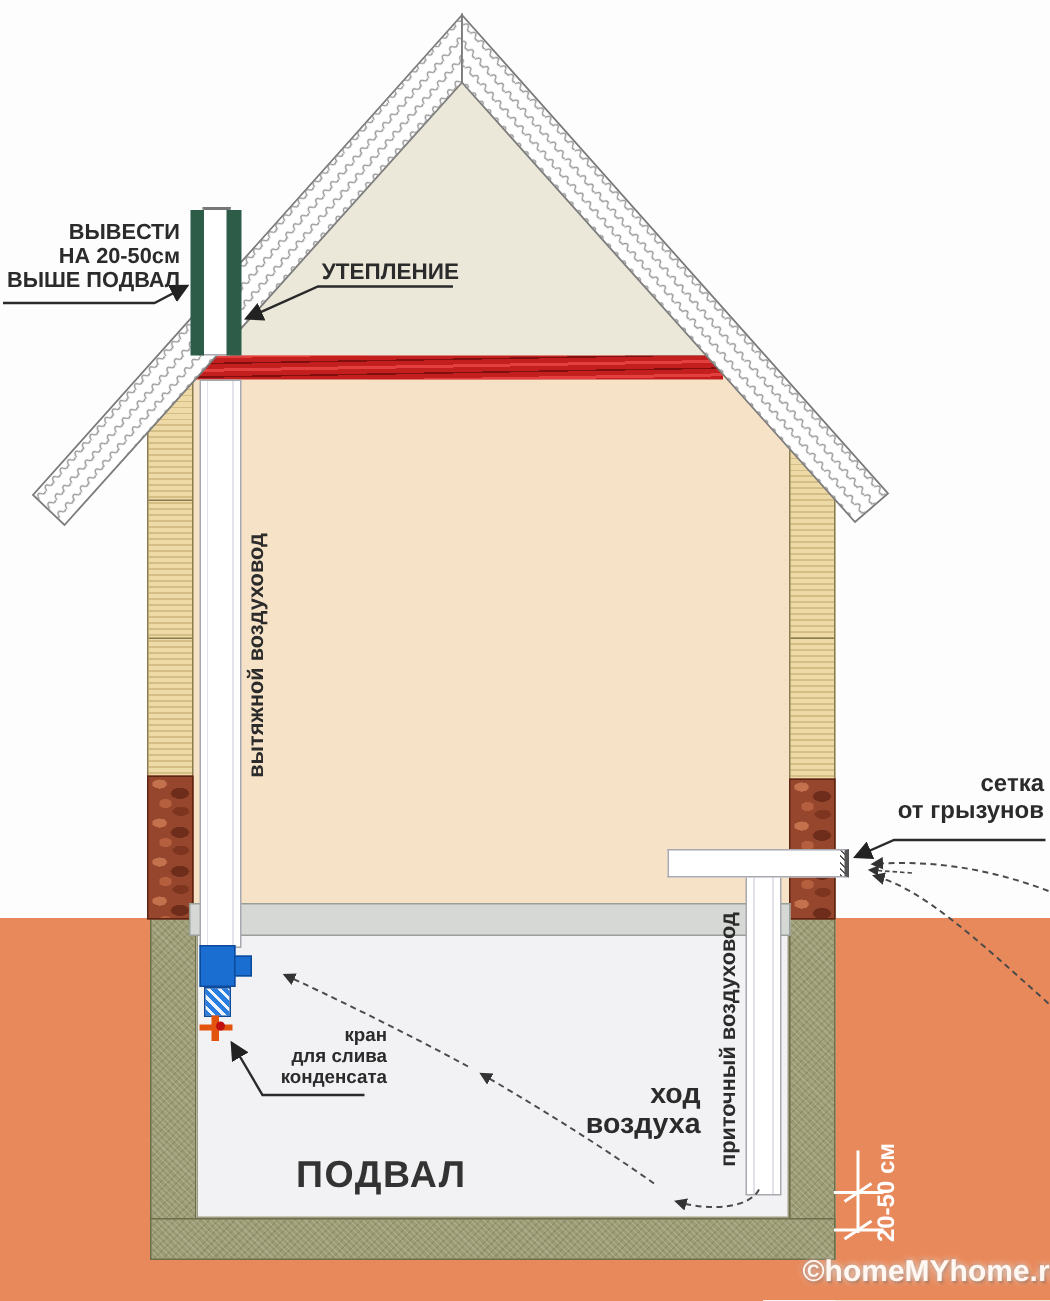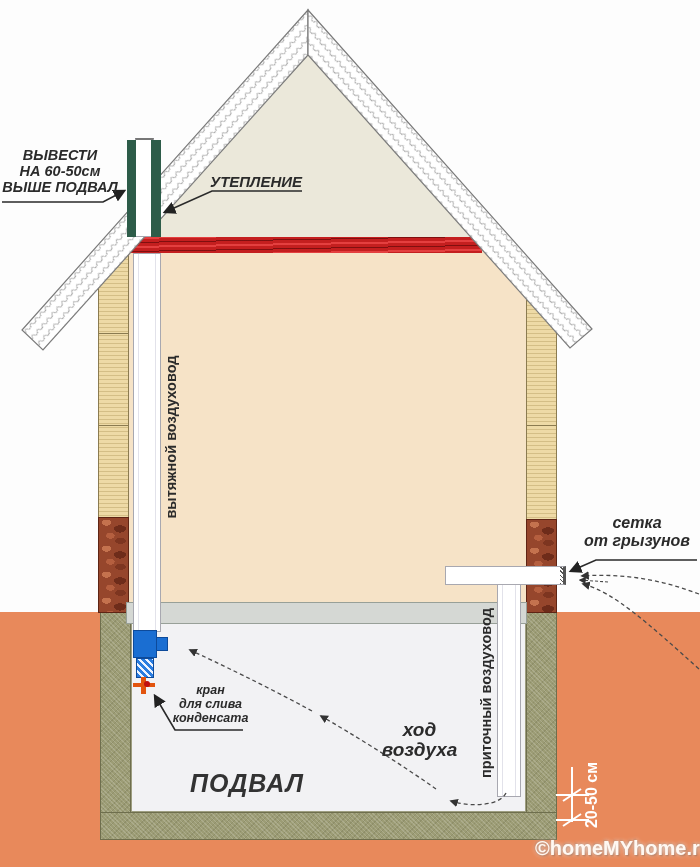--- a/index.html
+++ b/index.html
@@ -34,21 +34,21 @@
   .slab{background:var(--c-slab,#d5d8d4);border:1px solid #98a098;box-sizing:border-box;}
   .duct{background:#fff;border:1px solid #a8a8b0;box-sizing:border-box;}
   .duct-v{background:linear-gradient(90deg,#fff 0 4px,#e2e2ea 4px 5px,#fff 5px calc(100% - 5px),#e2e2ea calc(100% - 5px) calc(100% - 4px),#fff calc(100% - 4px));}
   .pipe-green{background:var(--c-pipe_insulation,#2d5c49);}
   .red-band{background:var(--c-ceiling_insulation,#c41f1f);
     background-image:repeating-linear-gradient(179deg,rgba(255,90,90,.55) 0 2px,transparent 2px 5px,rgba(60,0,0,.5) 5px 6px,transparent 6px 9px);}
   .fan{background:var(--c-fan,#1a6ed2);border:1px solid #0d4a9a;box-sizing:border-box;}
   .fan-hose{background:repeating-linear-gradient(45deg,#2a7de0 0 3px,#eef4ff 3px 5px);border:1px solid #0d4a9a;box-sizing:border-box;}
   .valve{background:var(--c-valve,#e2540e);}
   
-  .lbl{font-weight:bold;line-height:1.12;text-align:center;font-style:italic;}
+  .lbl{font-weight:bold;line-height:1.12;text-align:right;}
   .vtext{transform:rotate(-90deg);white-space:nowrap;font-weight:bold;text-align:center;}
   .watermark{font-size:20px;font-weight:bold;color:#fff8f2;
     text-shadow:0 0 4px rgba(255,255,255,.95),1px 1px 2px rgba(140,80,50,.9),-1px -1px 2px rgba(150,90,60,.6);}
   svg{position:absolute;left:0;top:0;}
 </style>
 </head>
 <body>
 
 <div class="stage">
 
@@ -143,21 +143,21 @@
       <path d="M572,767 L572,822"></path>
       <path d="M556,795 L589,795"></path>
       <path d="M556,820 L589,820"></path>
       <path d="M563,801 L581,789"></path>
       <path d="M563,826 L581,814"></path>
     </g>
   </svg>
 
   <div class="abs lbl" style="left:0;top:147px;width:120px;font-size:14.5px;">
     <div>ВЫВЕСТИ</div>
-    <div>НА 60-50см</div>
+    <div>НА 20-50см</div>
     <div>ВЫШЕ ПОДВАЛ</div>
   </div>
   <div class="abs lbl" style="left:206px;top:174px;width:100px;font-size:15px;">УТЕПЛЕНИЕ</div>
   <div class="abs vtext" style="left:73px;top:429px;width:196px;font-size:14.5px;">вытяжной воздуховод</div>
   <div class="abs vtext" style="left:381px;top:685px;width:210px;font-size:14.5px;">приточный воздуховод</div>
   <div class="abs lbl" style="left:578px;top:514px;width:118px;font-size:16px;">
     <div>сетка</div>
     <div>от грызунов</div>
   </div>
   <div class="abs lbl" style="left:163px;top:683px;width:95px;font-size:12.5px;">

